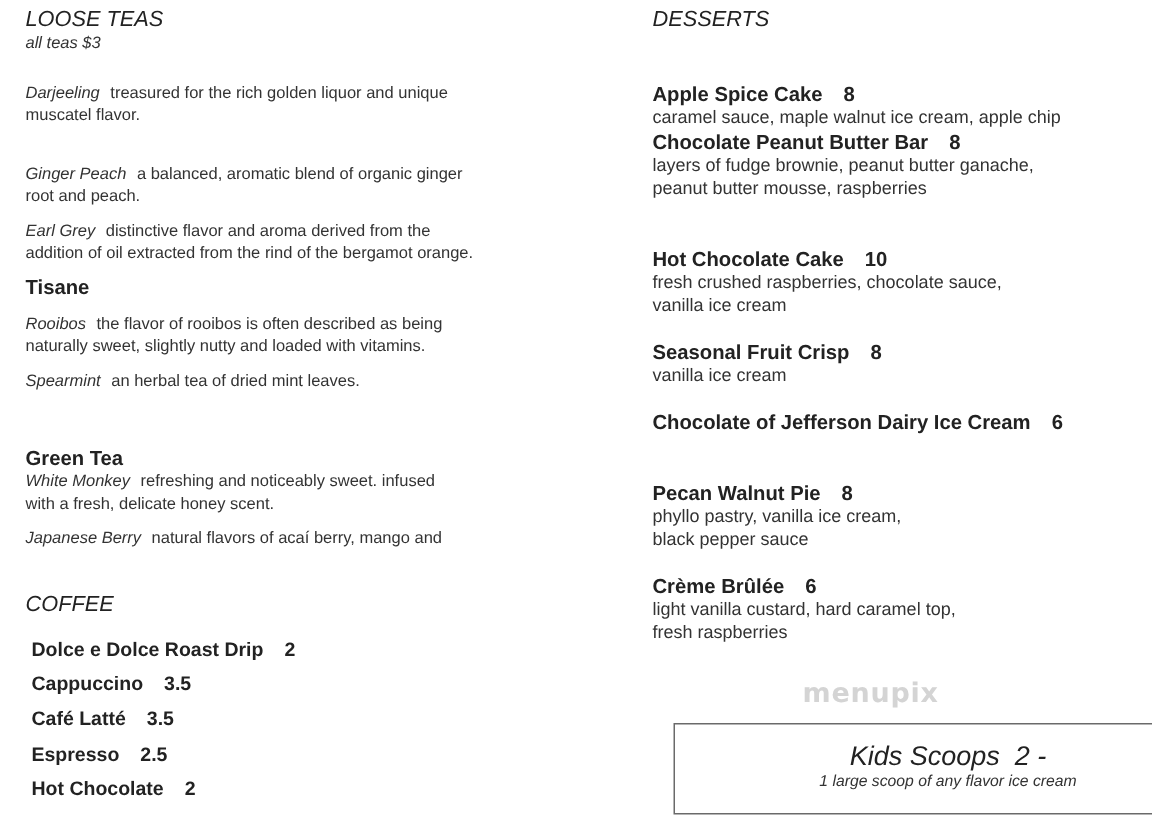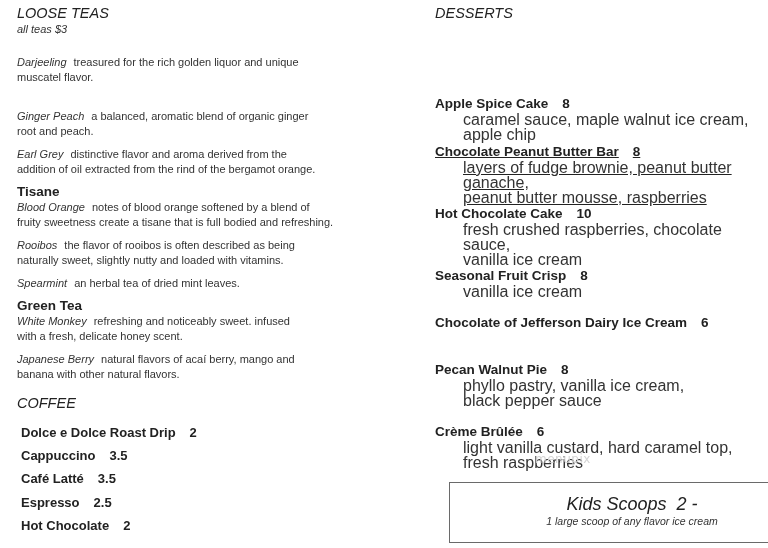--- a/index.html
+++ b/index.html
@@ -26,27 +26,27 @@
     .tea .tea-name { font-style: italic; }
     .tea .tea-sep { display: inline-block; width: 7px; }
 
     .coffee-item {
       font-weight: bold; font-size: 13px; line-height: 16px; color: #222;
       position: absolute; left: 4px;
     }
     .price-gap { display: inline-block; width: 14px; }
 
     .dessert { position: absolute; left: 0; width: 330px; }
-    .dessert-name { font-weight: bold; font-size: 13.5px; line-height: 17px; color: #222; margin-top: 41px; }
-    .dessert-desc { font-size: 16px; line-height: 15px; color: #333; margin-left: 28px; }
+    .dessert-name { font-weight: bold; font-size: 13.5px; line-height: 17px; color: #222; }
+    .dessert-desc { font-size: 12px; line-height: 15px; color: #333; }
 
     .watermark {
       position: absolute; left: 535px; top: 452px;
-      font-family: "DejaVu Sans", sans-serif; font-size: 12px; letter-spacing: 0.5px;
-      color: #d4d4d4; font-weight: normal;
+      font-family: "DejaVu Sans", sans-serif; font-size: 18px; letter-spacing: 0.5px;
+      color: #d4d4d4; font-weight: bold;
     }
     .kids-box {
       position: absolute; left: 449px; top: 482px; width: 366px; height: 61px;
       border: 1px solid #6a6a6a; text-align: center;
     }
     .kids-title {
       font-style: italic; font-size: 18px; line-height: 22px; color: #222; margin-top: 10px;
     }
     .kids-desc {
       font-style: italic; font-size: 10.5px; line-height: 13px; color: #333;
@@ -71,42 +71,37 @@
         <span>root and peach.</span>
       </div>
       <div class="tea" style="margin-top:9px;">
         <span class="tea-name">Earl Grey</span><span class="tea-sep"></span><span>distinctive flavor and aroma derived from the</span><br>
         <span>addition of oil extracted from the rind of the bergamot orange.</span>
       </div>
     </div>
 
     <div style="position:absolute; top:179px; left:0; width:370px;">
       <div class="group-title">Tisane</div>
-      <div class="tea">
-        <span class="tea-name">Blood Orange</span><span class="tea-sep"></span><span>notes of blood orange softened  by a blend of</span><br>
-        <span>fruity sweetness create a tisane that is full bodied and refreshing.</span>
-      </div>
       <div class="tea" style="margin-top:9px;">
         <span class="tea-name">Rooibos</span><span class="tea-sep"></span><span>the flavor of rooibos is often described as being</span><br>
         <span>naturally sweet, slightly nutty and loaded with vitamins.</span>
       </div>
       <div class="tea" style="margin-top:9px;">
         <span class="tea-name">Spearmint</span><span class="tea-sep"></span><span>an herbal tea of dried mint leaves.</span>
       </div>
     </div>
 
     <div style="position:absolute; top:293px; left:0; width:370px;">
       <div class="group-title">Green Tea</div>
       <div class="tea">
         <span class="tea-name">White Monkey</span><span class="tea-sep"></span><span>refreshing and noticeably sweet. infused</span><br>
         <span>with a fresh, delicate honey scent.</span>
       </div>
       <div class="tea" style="margin-top:9px;">
         <span class="tea-name">Japanese Berry</span><span class="tea-sep"></span><span>natural flavors of acaí berry, mango and</span><br>
-        <span>banana with other natural flavors.</span>
       </div>
     </div>
 
     <div class="section-title" style="position:absolute; top:390px; left:0;">COFFEE</div>
     <div style="position:absolute; top:421px; left:0; width:370px; height:120px;">
       <div class="coffee-item" style="top:0px;">
         <span>Dolce e Dolce Roast Drip</span><span class="price-gap"></span><span>2</span>
       </div>
       <div class="coffee-item" style="top:23px;">
         <span>Cappuccino</span><span class="price-gap"></span><span>3.5</span>
@@ -124,21 +119,21 @@
   </div>
 
   <div class="col-right">
     <div class="section-title">DESSERTS</div>
 
     <div class="dessert" style="top:50px;">
       <div class="dessert-name"><span>Apple Spice Cake</span><span class="price-gap"></span><span>8</span></div>
       <div class="dessert-desc">caramel sauce, maple walnut ice cream, apple chip</div>
     </div>
 
-    <div class="dessert" style="top:98px;text-decoration:underline;">
+    <div class="dessert" style="top:82px;">
       <div class="dessert-name"><span>Chocolate Peanut Butter Bar</span><span class="price-gap"></span><span>8</span></div>
       <div class="dessert-desc">layers of fudge brownie, peanut butter ganache,</div>
       <div class="dessert-desc">peanut butter mousse, raspberries</div>
     </div>
 
     <div class="dessert" style="top:160px;">
       <div class="dessert-name"><span>Hot Chocolate Cake</span><span class="price-gap"></span><span>10</span></div>
       <div class="dessert-desc">fresh crushed raspberries, chocolate sauce,</div>
       <div class="dessert-desc">vanilla ice cream</div>
     </div>

